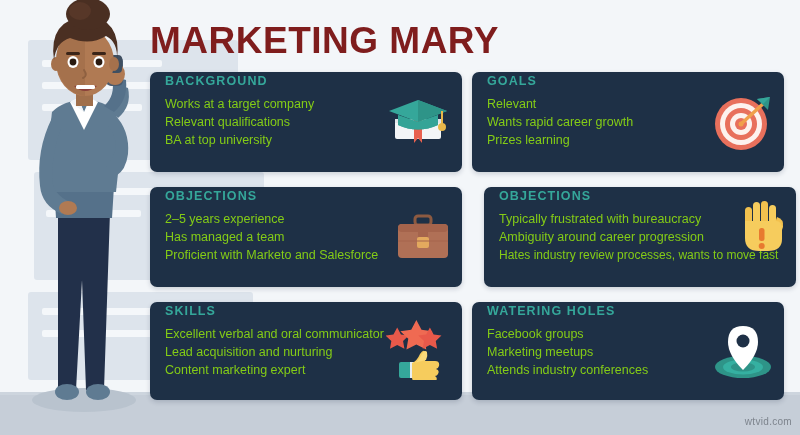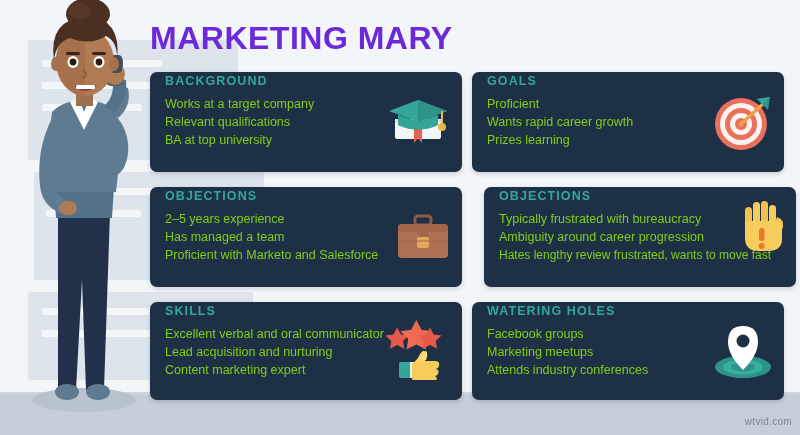--- a/index.html
+++ b/index.html
@@ -19,21 +19,21 @@
 
   
   .watermark{
     position:absolute;right:8px;bottom:8px;
     font-size:10px;color:#7d848d;letter-spacing:.3px;
   }
 
   
   .title{
     position:absolute;left:150px;top:22px;
-    font-size:32px;font-weight:bold;color:#6d28d9;
+    font-size:37px;font-weight:bold;color:#7f1d1d;
     letter-spacing:.5px;line-height:1;
   }
 
   
   .card{
     position:absolute;
     background:#1e3046;
     border-radius:7px;
     box-shadow:0 2px 5px rgba(20,35,60,.18);
     overflow:hidden;
@@ -156,21 +156,21 @@
           <rect x="57" y="17" width="2" height="14" fill="#e9b84a"></rect>
           <circle cx="58" cy="33" r="4" fill="#e9b84a"></circle>
         </svg>
       </div>
     </div>
   </div>
 
   <div class="card" style="left:472px;top:72px;width:312px;height:100px;">
     <div class="card-body">
       <div class="card-head">GOALS</div>
-      <div class="card-line">Proficient</div>
+      <div class="card-line">Relevant</div>
       <div class="card-line">Wants rapid career growth</div>
       <div class="card-line">Prizes learning</div>
       <div class="card-icon">
         <svg width="62" height="62" viewBox="0 0 62 62">
           <circle cx="29" cy="33" r="26" fill="#e8705c"></circle>
           <circle cx="29" cy="33" r="21" fill="#fdf2ee"></circle>
           <circle cx="29" cy="33" r="16" fill="#e8705c"></circle>
           <circle cx="29" cy="33" r="11" fill="#fdf2ee"></circle>
           <circle cx="29" cy="33" r="6" fill="#e8705c"></circle>
           <circle cx="29" cy="33" r="2.5" fill="#f0a04b"></circle>
@@ -199,21 +199,21 @@
         </svg>
       </div>
     </div>
   </div>
 
   <div class="card" style="left:472px;top:187px;width:312px;height:100px;margin-left:12px;">
     <div class="card-body">
       <div class="card-head">OBJECTIONS</div>
       <div class="card-line">Typically frustrated with bureaucracy</div>
       <div class="card-line">Ambiguity around career progression</div>
-      <div class="card-line" style="font-size:12px;">Hates lengthy review frustrated, wants to move fast</div>
+      <div class="card-line" style="font-size:12px;">Hates industry review processes, wants to move fast</div>
       <div class="card-icon" style="right:8px;top:40%;">
         <svg width="50" height="56" viewBox="0 0 50 56">
           <rect x="7" y="8" width="7" height="26" rx="3.5" fill="#f2c14e"></rect>
           <rect x="15" y="3" width="7" height="31" rx="3.5" fill="#f6cc5d"></rect>
           <rect x="23" y="2" width="7" height="32" rx="3.5" fill="#f2c14e"></rect>
           <rect x="31" y="6" width="7" height="28" rx="3.5" fill="#f6cc5d"></rect>
           <path d="M39 18 q7 2 6 10 l-3 9 -8 -4 Z" fill="#f2c14e"></path>
           <path d="M7 22 h31 q6 0 6 8 v10 q0 12 -14 12 h-9 q-14 0 -14 -13 Z" fill="#f6cc5d"></path>
           <rect x="21" y="29" width="5.5" height="13" rx="2.5" fill="#e8792f"></rect>
           <circle cx="23.7" cy="47" r="3" fill="#e8792f"></circle>

